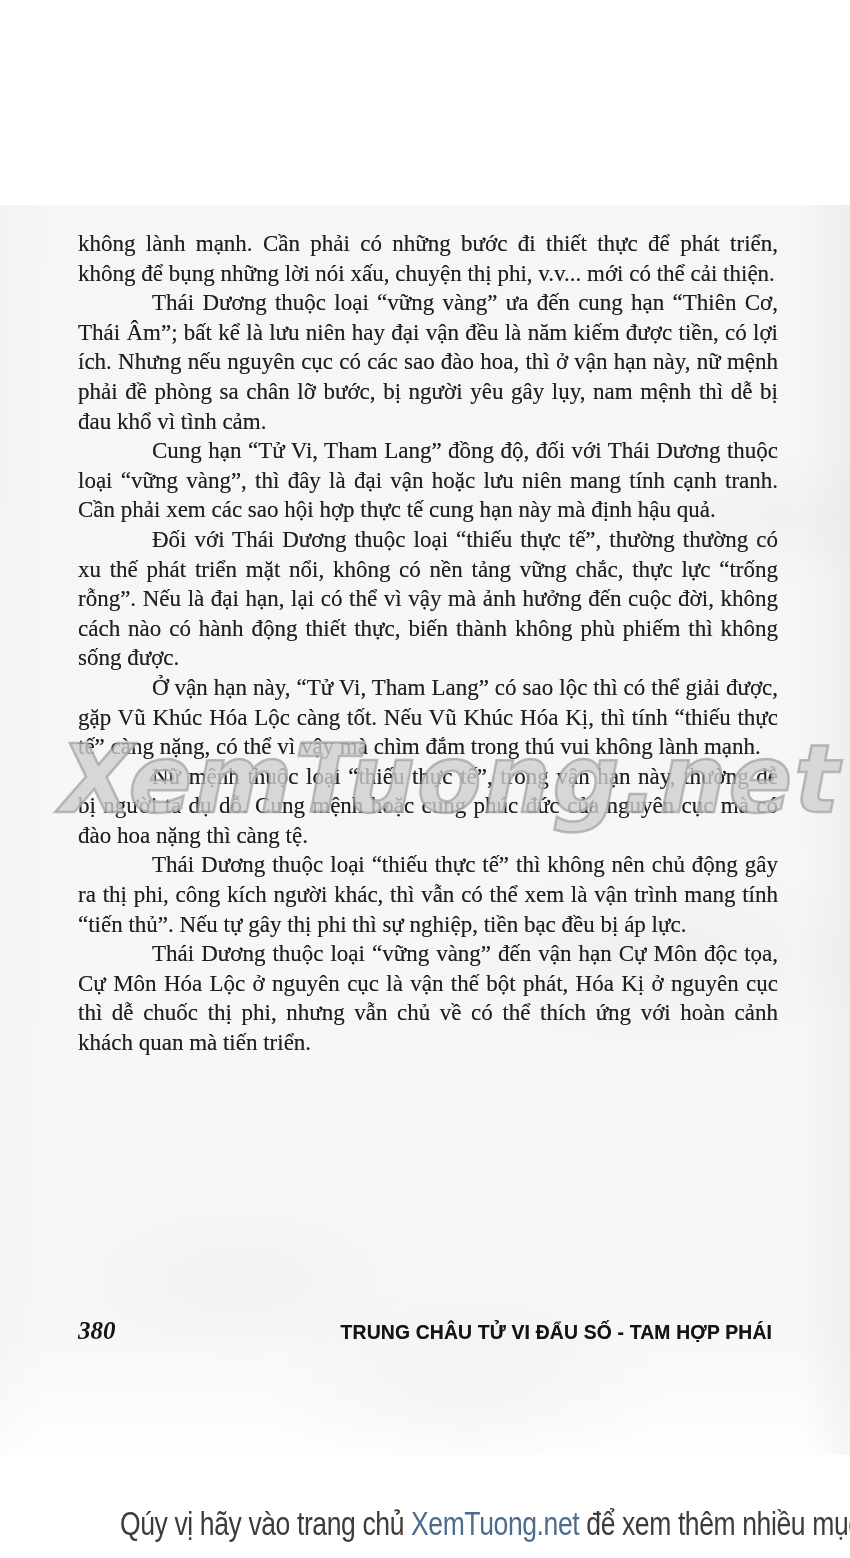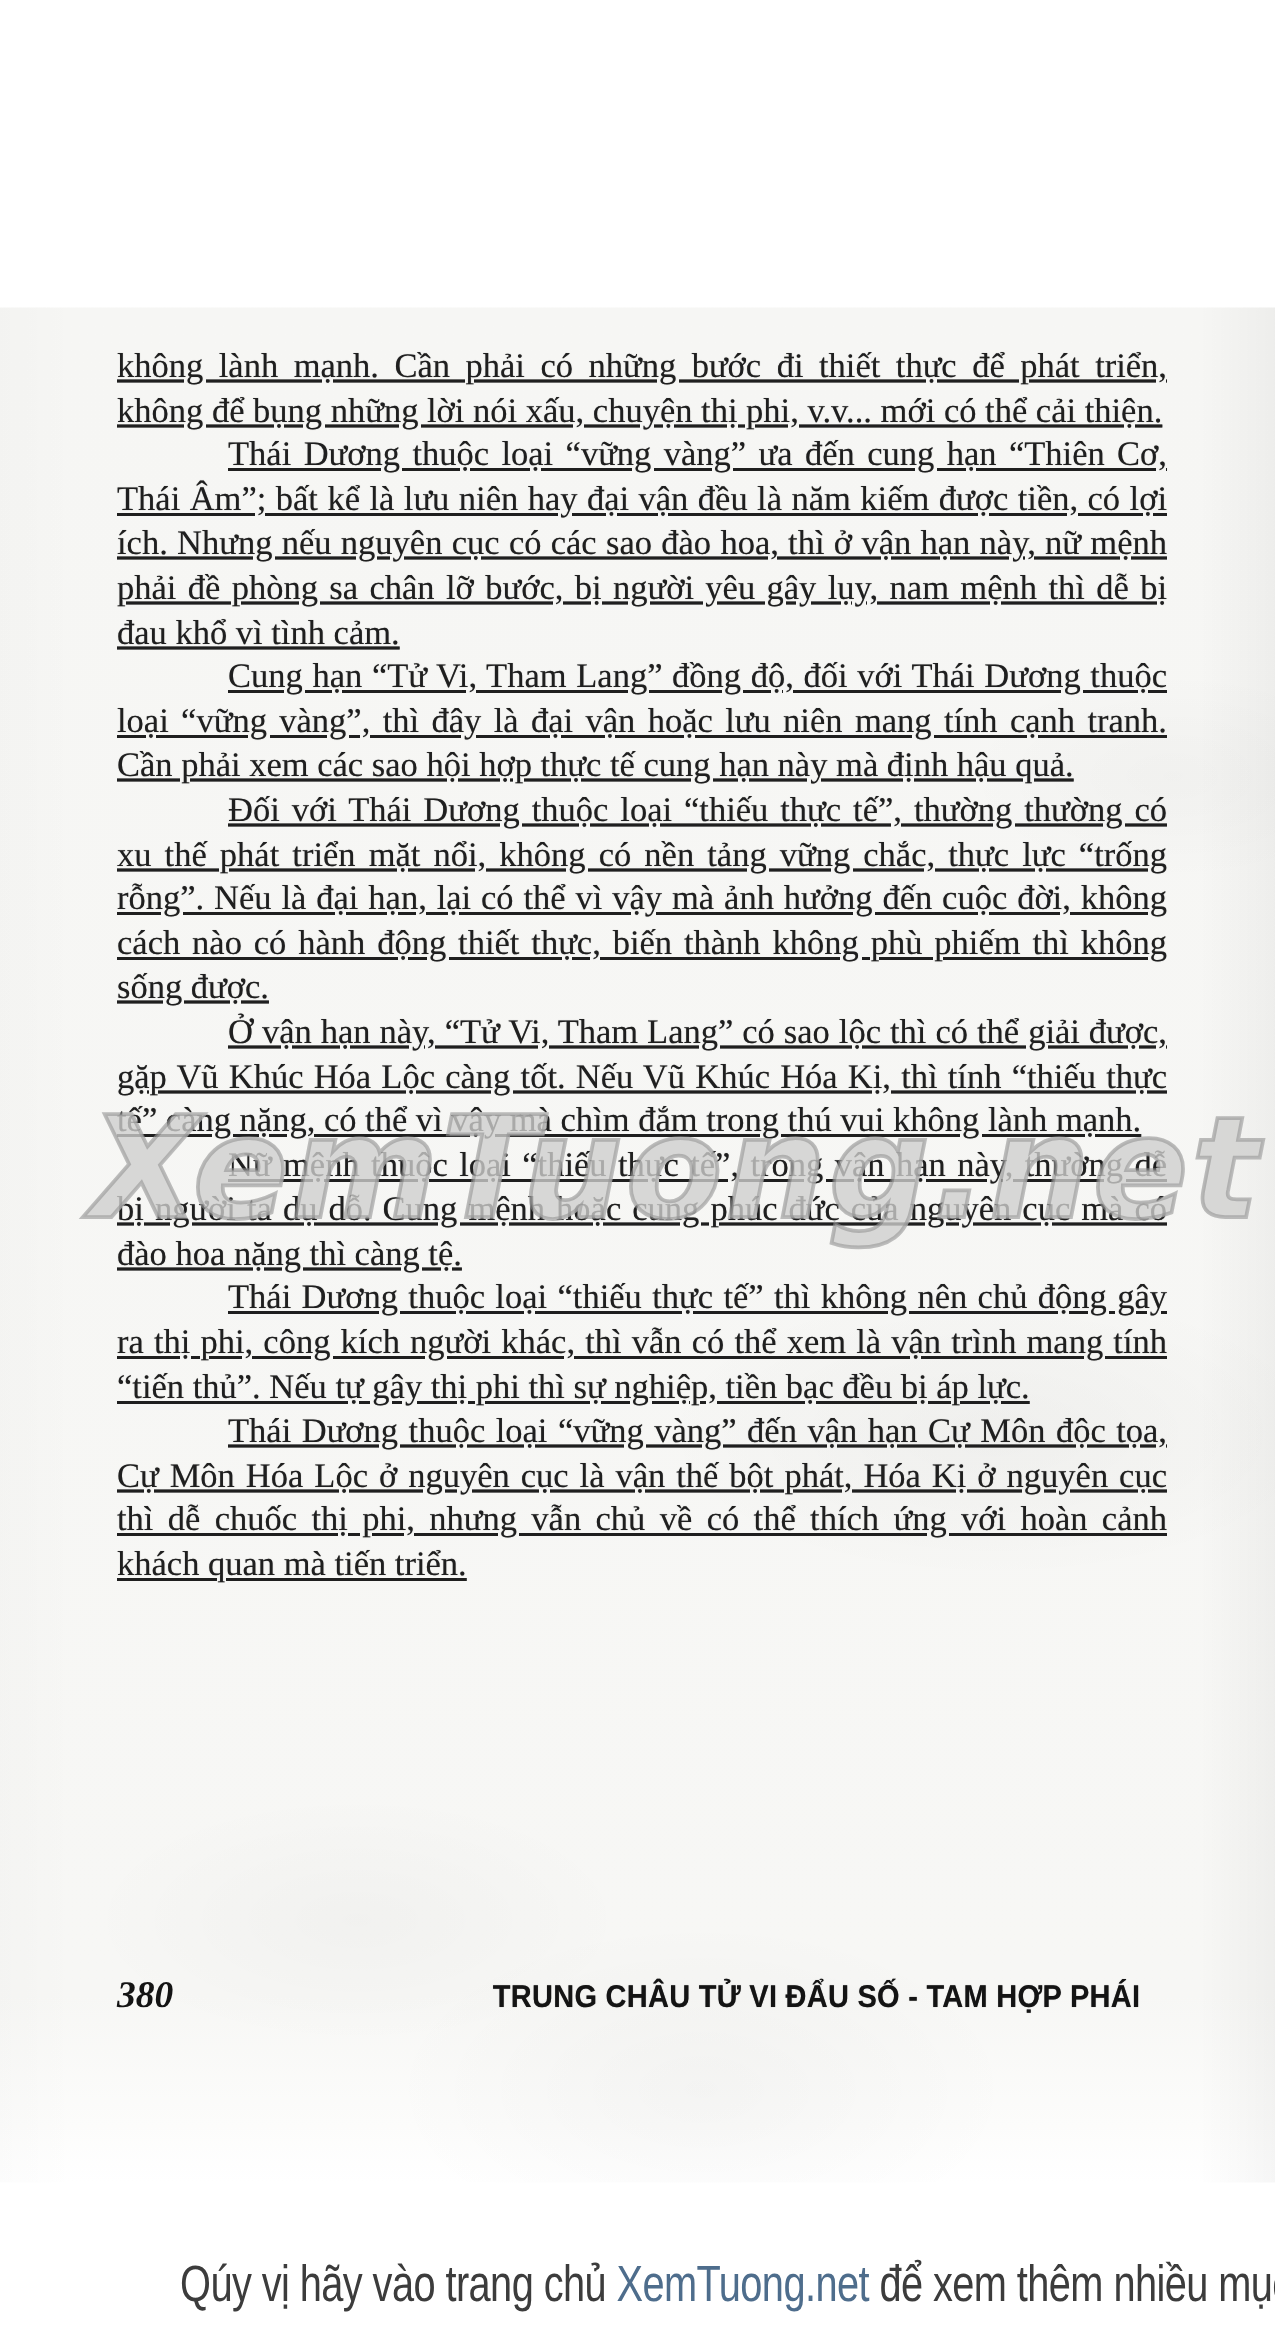--- a/index.html
+++ b/index.html
@@ -38,21 +38,20 @@
     width: 700px;
     color: #1f1f1f;
     font-size: 23px;
     line-height: 29.6px;
     text-align: justify;
     text-shadow: 0 0 0.5px rgba(30,30,30,0.55);
   }
   .body-text p {
     margin: 0;
     padding: 0;
-    text-decoration: underline;
   }
   .body-text p.indent {
     text-indent: 74px;
   }
   
   .watermark {
     position: absolute;
     left: 60px;
     top: 520px;
     width: 740px;
@@ -70,21 +69,21 @@
     -webkit-text-stroke: 2.5px rgba(148,148,148,0.60);
     text-shadow:
       0 0 1px rgba(150,150,150,0.45),
       1px 1px 0 rgba(255,255,255,0.5);
     white-space: nowrap;
   }
   
   .page-footer {
     position: absolute;
     left: 78px;
-    right: 90px;
+    right: 78px;
     top: 1112px; 
     display: flex;
     justify-content: space-between;
     align-items: baseline;
     color: #141414;
   }
   .page-number {
     font-family: "Liberation Serif", serif;
     font-style: italic;
     font-weight: bold;

